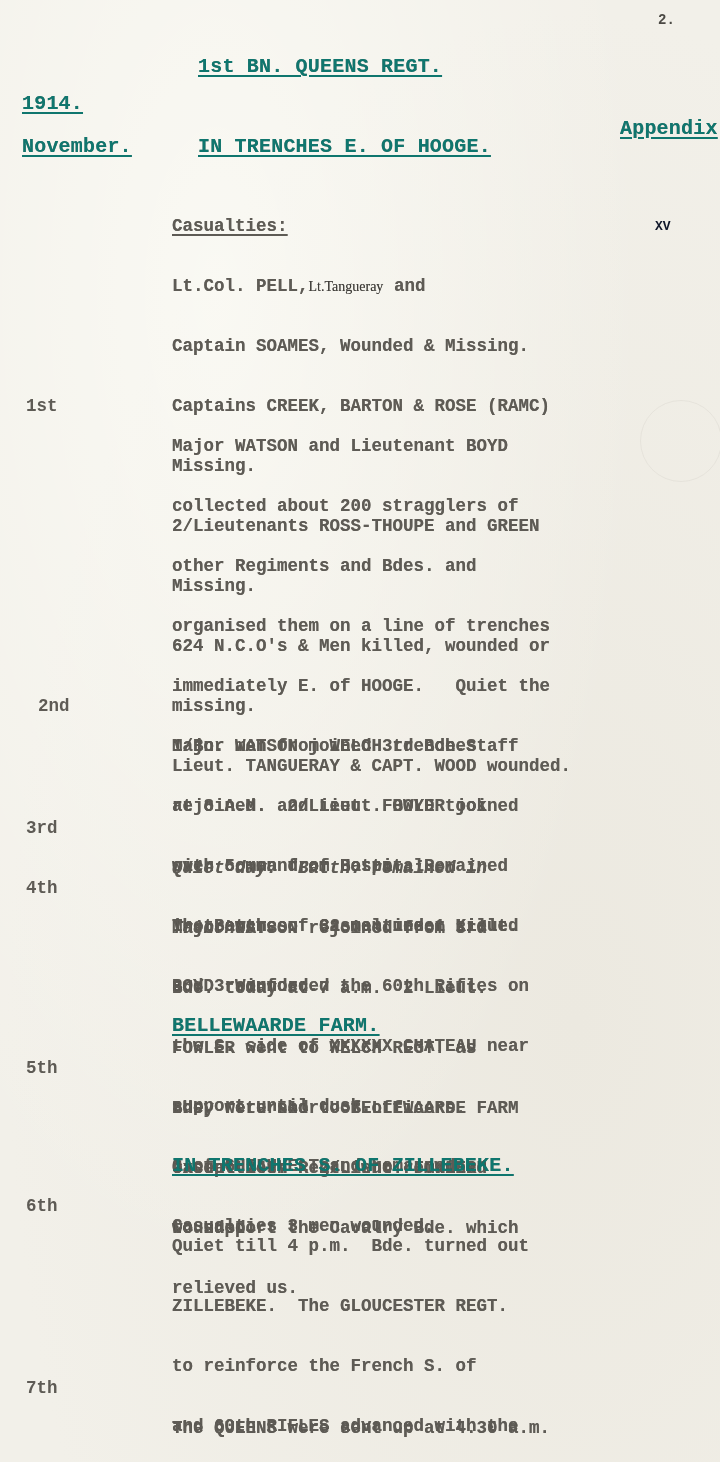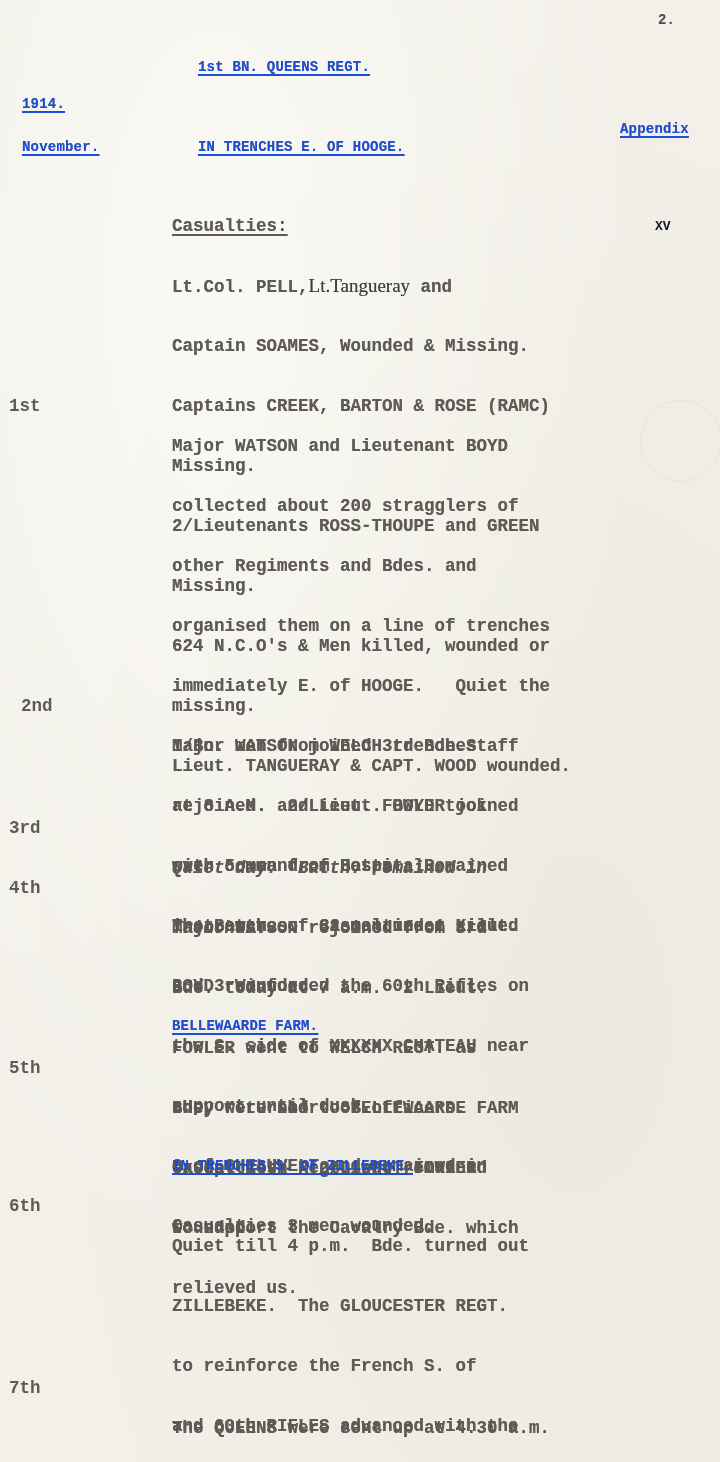--- a/index.html
+++ b/index.html
@@ -18,64 +18,64 @@
   .paper {
     position: absolute;
     inset: 0;
     background:
       radial-gradient(ellipse at 30% 20%, rgba(255,255,250,0.6), rgba(0,0,0,0) 60%),
       radial-gradient(ellipse at 80% 70%, rgba(230,226,215,0.5), rgba(0,0,0,0) 70%),
       #f2f0e9;
   }
   .typed {
     position: absolute;
-    font-size: 14px;
+    font-size: 20px;
     line-height: 20px;
     font-weight: bold;
     letter-spacing: 0.2px;
     white-space: pre;
-    color: #1d4ed8;
+    color: #0f766e;
     text-shadow: 0 0 0.6px rgba(60,58,54,0.6);
   }
   .ul {
     text-decoration: underline;
     text-decoration-thickness: 2px;
     text-underline-offset: 3px;
   }
   .pageno {
     position: absolute;
     left: 658px;
     top: 12px;
     font-size: 14px;
     font-weight: bold;
     color: #4b4944;
   }
   .datecol {
     position: absolute;
-    left: 9px;
+    left: 26px;
     font-size: 17.5px;
     font-weight: bold;
     color: #5e5b55;
     white-space: pre;
   }
   .body-block {
     position: absolute;
     left: 172px;
     font-size: 17.5px;
     line-height: 20px;
     font-weight: bold;
     color: #5e5b55;
     white-space: pre;
     text-shadow: 0 0 0.6px rgba(60,58,54,0.6);
   }
   .line { display: block; height: 20px; }
   .insert {
     font-family: "Liberation Serif", "DejaVu Serif", serif;
     font-weight: normal;
-    font-size: 19px;
+    font-size: 14px;
     color: #3f3d39;
   }
   .appendix-ref {
     position: absolute;
     left: 655px;
     top: 219px;
     font-size: 13px;
     font-weight: bold;
     color: #0f172a;
     text-align: right;

